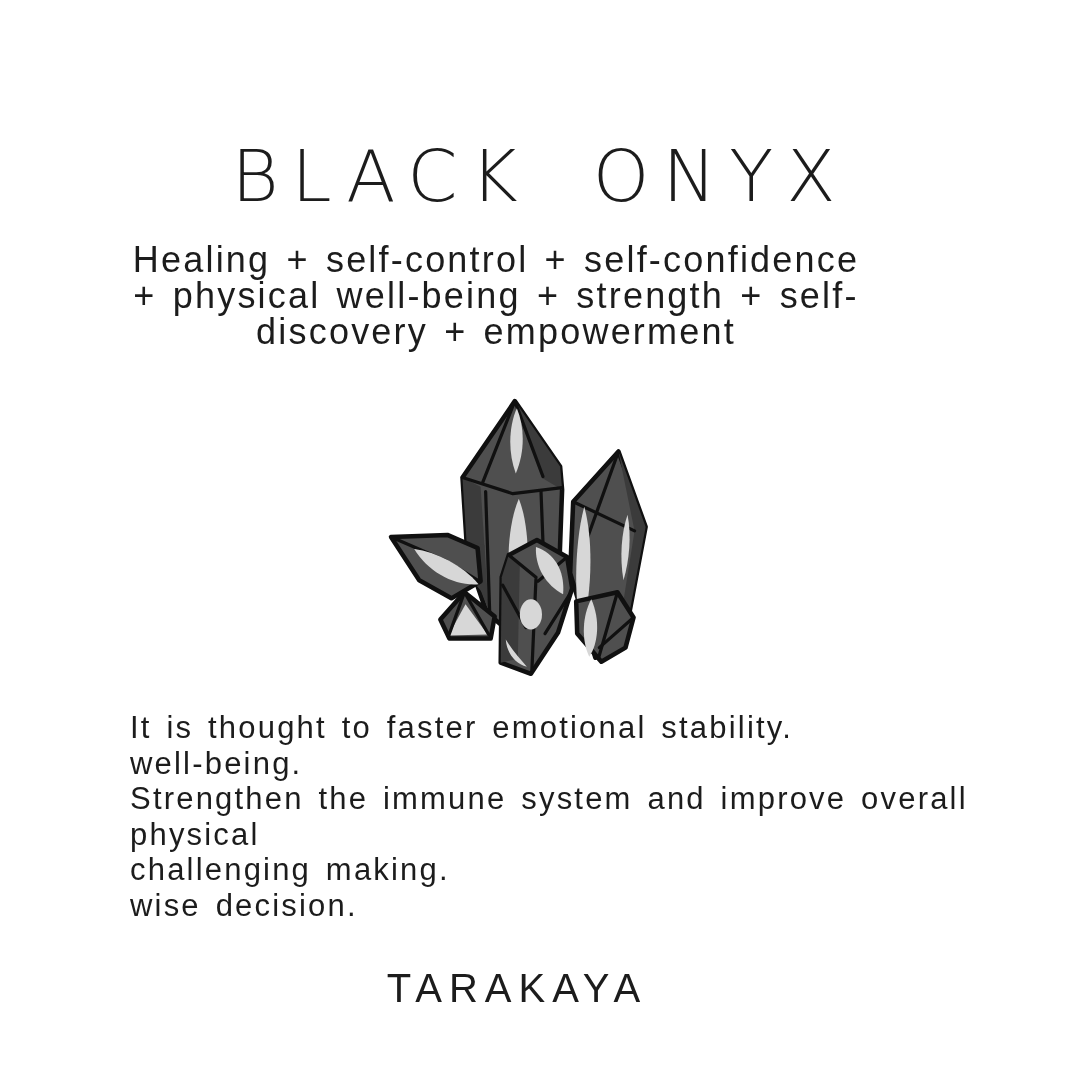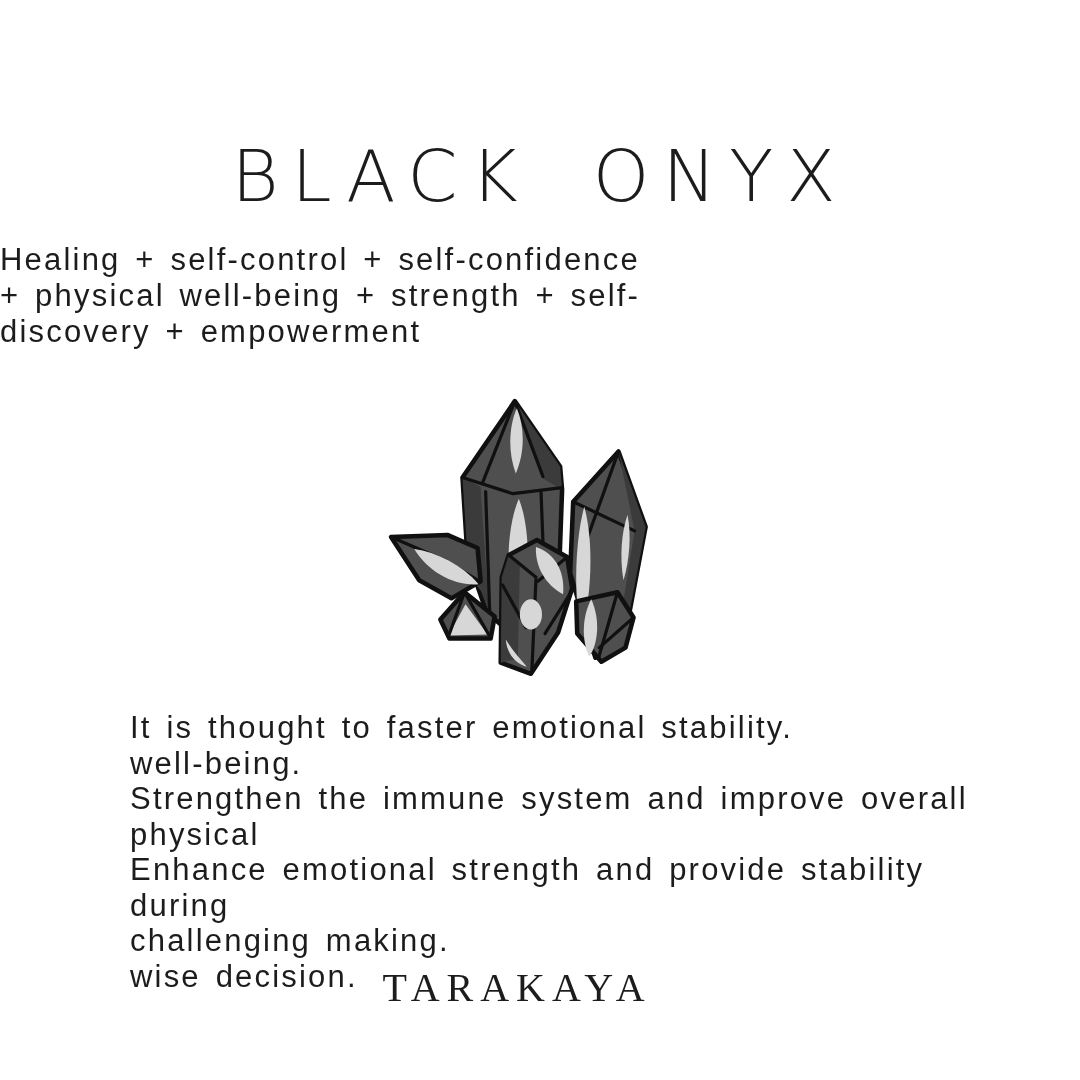--- a/index.html
+++ b/index.html
@@ -34,21 +34,22 @@
     letter-spacing: 13px;
     word-spacing: 26px;
     color: var(--ink);
     white-space: nowrap;
   }
   .subtitle {
     position: absolute;
     top: 242px;
     left: 0;
     width: 992px;
-    font-size: 31px;
+    text-align: center;
+    font-size: 36px;
     line-height: 36px;
     letter-spacing: 2.2px;
     word-spacing: 4px;
     color: var(--ink);
   }
   .crystal-wrap {
     position: absolute;
     top: 394px;
     left: 384px;
     width: 322px;
@@ -83,21 +84,21 @@
   }
   .footer {
     position: absolute;
     top: 964px;
     left: 0;
     width: 1034px;
     text-align: center;
   }
   .brand {
     display: inline-block;
-    font-family: Liberation Serif, serif;
+    font-family: Liberation Sans, sans-serif;
     font-weight: 200;
     font-size: 40px;
     line-height: 48px;
     letter-spacing: 7px;
     color: var(--ink);
     white-space: nowrap;
   }
 </style>
 </head>
 <body>
@@ -171,21 +172,20 @@
         <ellipse class="ch" cx="146" cy="219" rx="11" ry="15"></ellipse>
         <path class="ch" d="M121,244 C128,255 135,263 142,271 C130,268 122,257 121,244 Z"></path>
       </g>
     </svg>
   </div>
 
   <div class="body-text">
     <div>It is thought to faster emotional stability.</div>
     <div>well-being.</div>
     <div>Strengthen the immune system and improve overall physical</div>
-    <div>Enhance emotional strength and provide stability during</div>
     <div>challenging making.</div>
     <div>wise decision.</div>
   </div>
 
   <div class="footer">
     <div class="brand">TARAKAYA</div>
   </div>
 
 </div>
 

